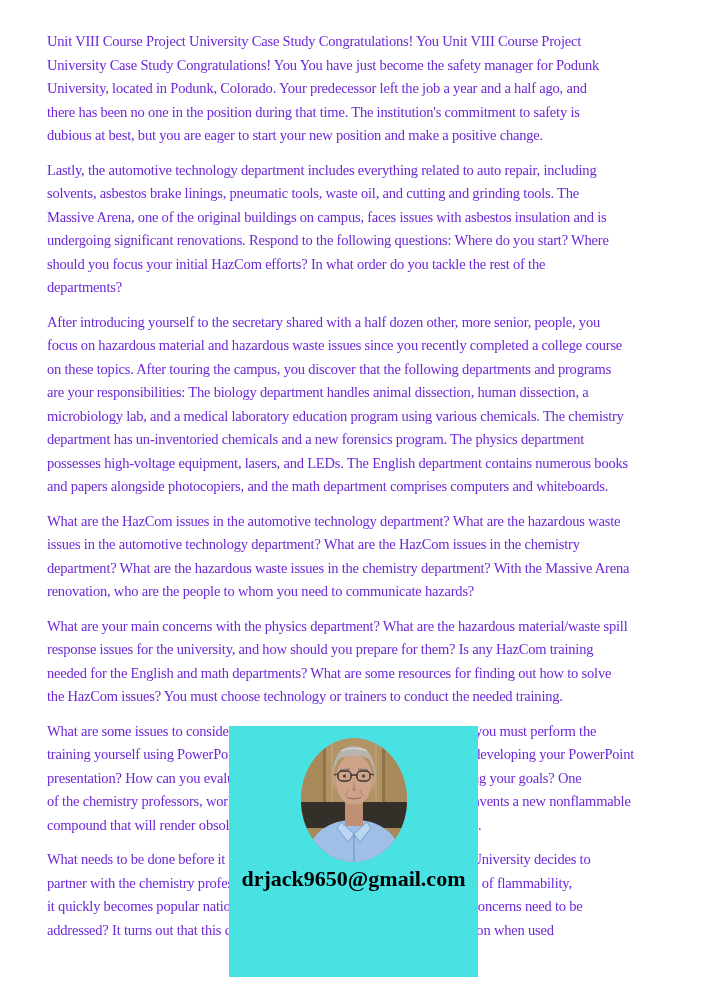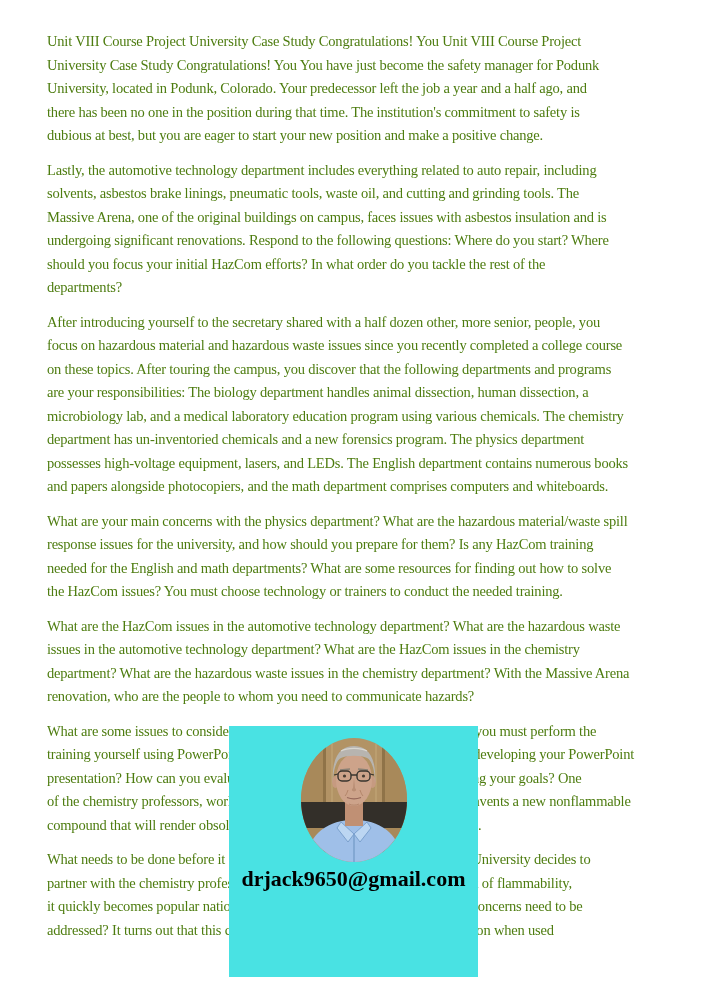--- a/index.html
+++ b/index.html
@@ -7,21 +7,21 @@
     width: 708px; height: 1000px;
     background: #ffffff;
     overflow: hidden;
     position: relative;
     font-family: "Liberation Serif", "DejaVu Serif", serif;
   }
   .doc {
     position: absolute;
     left: 47px; top: 30px;
     width: 645px;
-    color: #4d7c0f;
+    color: #6d28d9;
   }
   .doc p {
     margin: 0 0 11px 0;
     font-size: 14.5px;
     line-height: 23.5px;
     letter-spacing: -0.2px;
     white-space: pre; 
   }
   .overlay {
     position: absolute;
@@ -69,28 +69,28 @@
 should you focus your initial HazCom efforts? In what order do you tackle the rest of the
 departments?</p>
   <p>After introducing yourself to the secretary shared with a half dozen other, more senior, people, you
 focus on hazardous material and hazardous waste issues since you recently completed a college course
 on these topics. After touring the campus, you discover that the following departments and programs
 are your responsibilities: The biology department handles animal dissection, human dissection, a
 microbiology lab, and a medical laboratory education program using various chemicals. The chemistry
 department has un-inventoried chemicals and a new forensics program. The physics department
 possesses high-voltage equipment, lasers, and LEDs. The English department contains numerous books
 and papers alongside photocopiers, and the math department comprises computers and whiteboards.</p>
+  <p>What are the HazCom issues in the automotive technology department? What are the hazardous waste
+issues in the automotive technology department? What are the HazCom issues in the chemistry
+department? What are the hazardous waste issues in the chemistry department? With the Massive Arena
+renovation, who are the people to whom you need to communicate hazards?</p>
   <p>What are your main concerns with the physics department? What are the hazardous material/waste spill
 response issues for the university, and how should you prepare for them? Is any HazCom training
 needed for the English and math departments? What are some resources for finding out how to solve
 the HazCom issues? You must choose technology or trainers to conduct the needed training.</p>
-  <p>What are the HazCom issues in the automotive technology department? What are the hazardous waste
-issues in the automotive technology department? What are the HazCom issues in the chemistry
-department? What are the hazardous waste issues in the chemistry department? With the Massive Arena
-renovation, who are the people to whom you need to communicate hazards?</p>
   <p>What are some issues to consider when selecting these? Due to budget cuts, you must perform the
 training yourself using PowerPoint. What are some issues to consider when developing your PowerPoint
 presentation? How can you evaluate whether your training was accomplishing your goals? One
 of the chemistry professors, working with the auto technology department, invents a new nonflammable
 compound that will render obsolete the solvents now used to clean auto parts.</p>
   <p>What needs to be done before it can be marketed? After much research, the University decides to
 partner with the chemistry professor to market the compound. Due to its lack of flammability,
 it quickly becomes popular nationwide as a replacement for solvents. What concerns need to be
 addressed? It turns out that this compound causes a rather significant explosion when used</p>
 </div>

